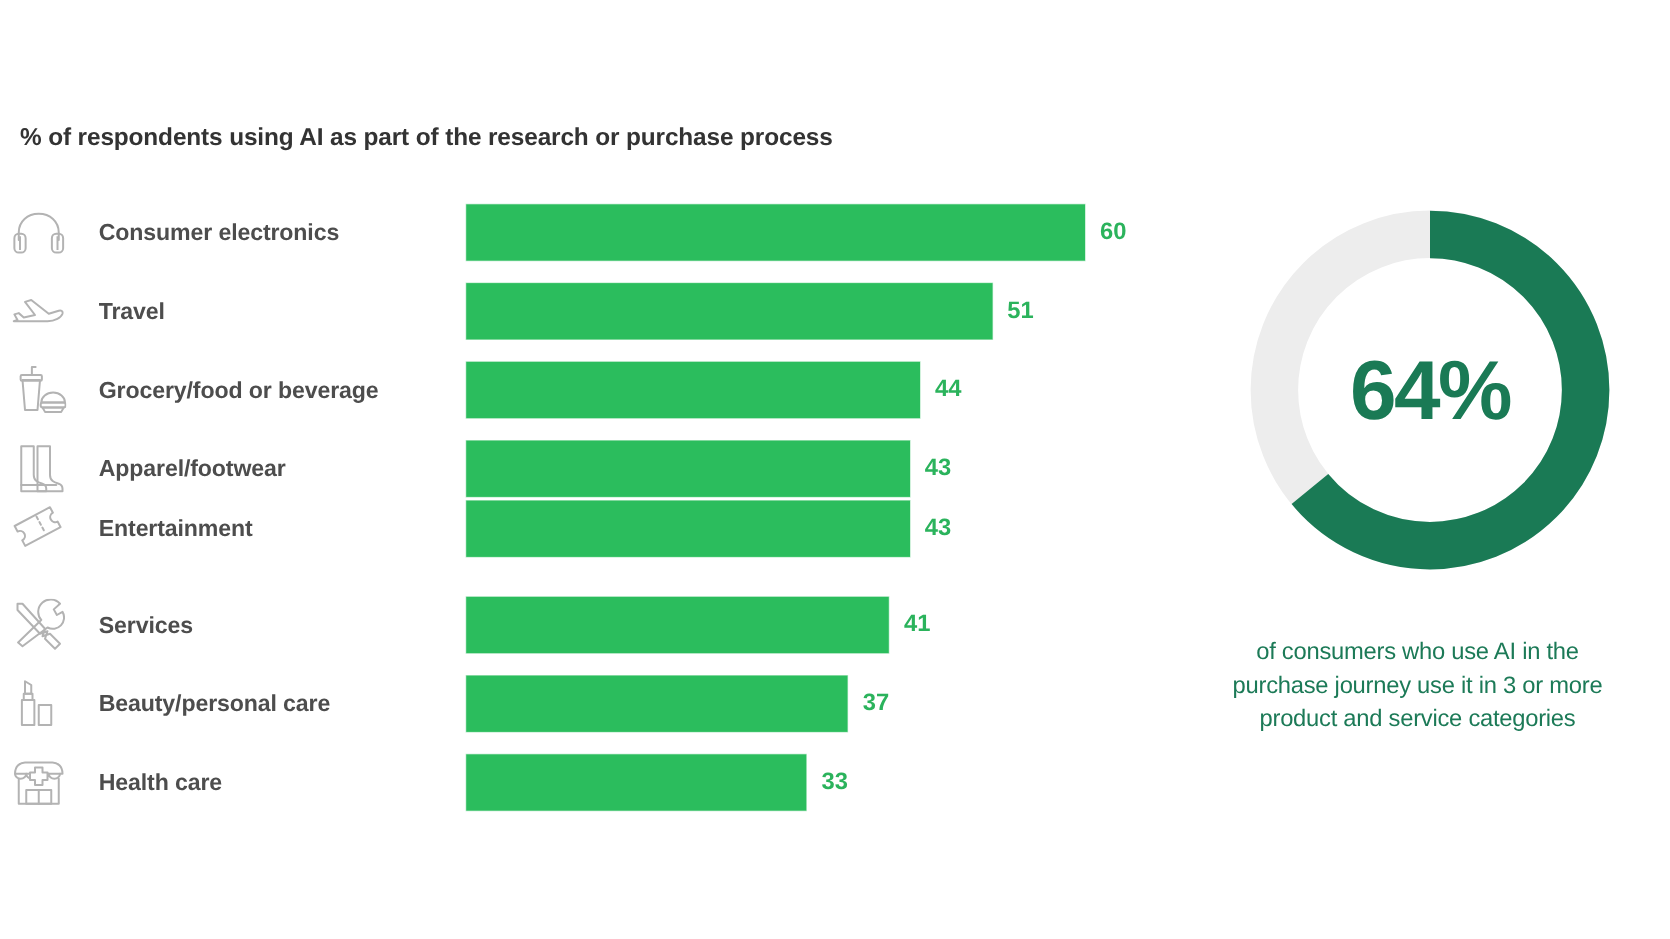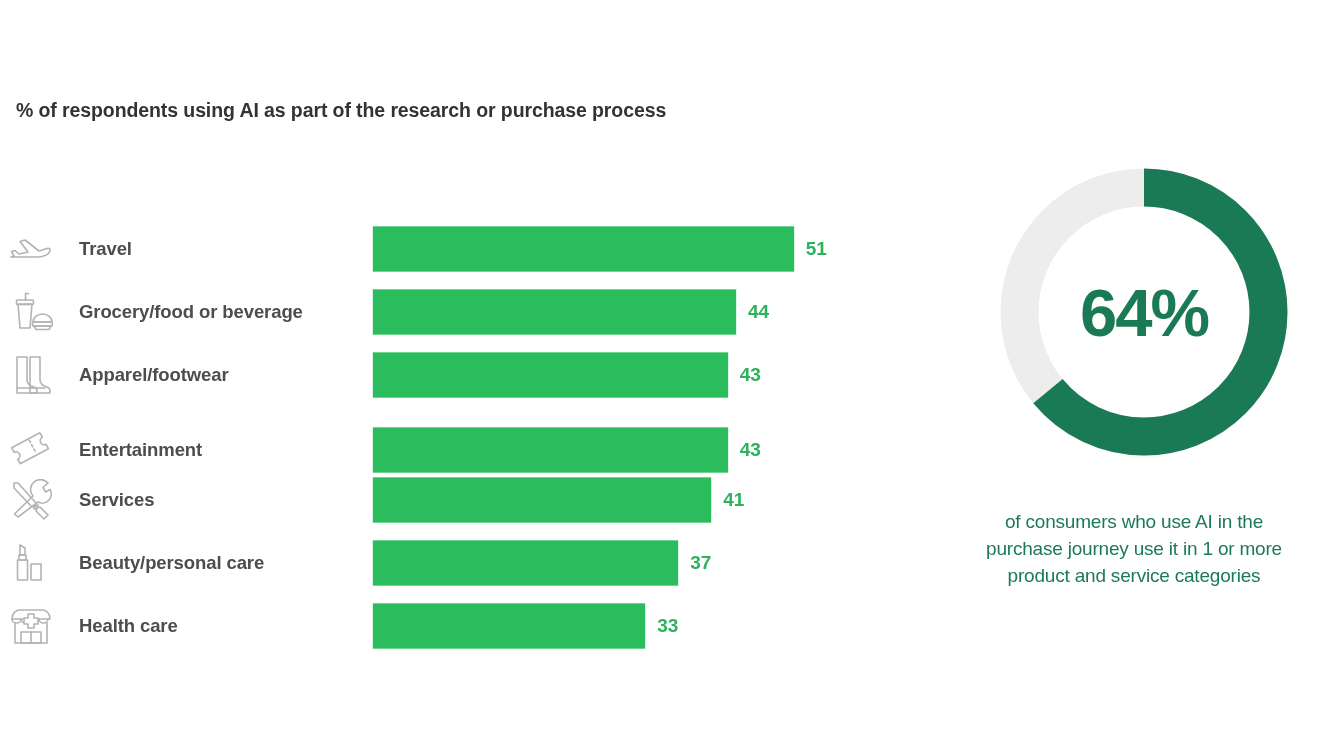--- a/index.html
+++ b/index.html
@@ -151,20 +151,36 @@
 </style>
 </head>
 <body>
 
 <div class="page">
 
   <div class="chart-title">% of respondents using AI as part of the research or purchase process</div>
 
   <div class="bars-region">
 
+    <div class="bar-row" style="top:0px;">
+      <span class="row-icon">
+        <svg width="44" height="40" viewBox="0 0 44 40" fill="none" stroke="#b3b3b3" stroke-width="1.6">
+          <path d="M6 26 V20 C6 11 13 5 22 5 C31 5 38 11 38 20 V26" stroke-linecap="round"></path>
+          <rect x="2.5" y="21" width="9" height="15" rx="3.5"></rect>
+          <rect x="32.5" y="21" width="9" height="15" rx="3.5"></rect>
+          <line x1="7" y1="23" x2="7" y2="34"></line>
+          <line x1="37" y1="23" x2="37" y2="34"></line>
+        </svg>
+      </span>
+      <span class="row-label">Consumer electronics</span>
+      <div class="bar-track" style="width:495px;">
+        <div class="bar-fill" style="width:495px;"></div>
+      </div>
+      <span class="bar-value" style="left:880px;">60</span>
+    </div>
 
     <div class="bar-row" style="top:62.8px;">
       <span class="row-icon">
         <svg width="46" height="32" viewBox="0 0 46 32" fill="none" stroke="#b3b3b3" stroke-width="1.6" stroke-linejoin="round" stroke-linecap="round">
           <path d="M3 24 H30 C36 24 41 21 42 18 C42.6 16 41 15 39 15.6 L31 18 L17 7 L12 8.5 L20 19 L11 21 L7 17.5 L3.5 18.5 L6 23 Z"></path>
         </svg>
       </span>
       <span class="row-label">Travel</span>
       <div class="bar-track" style="width: 420.75px;">
         <div class="bar-fill" style="width: 420.75px;"></div>
@@ -199,21 +215,21 @@
           <line x1="20" y1="34" x2="35" y2="34"></line>
         </svg>
       </span>
       <span class="row-label">Apparel/footwear</span>
       <div class="bar-track" style="width: 354.75px;">
         <div class="bar-fill" style="width: 354.75px;"></div>
       </div>
       <span class="bar-value" style="left: 739.75px;">43</span>
     </div>
 
-    <div class="bar-row" style="top:264px;padding-left:16px;">
+    <div class="bar-row" style="top:237px;padding-left:16px;">
       <span class="row-icon">
         <svg width="44" height="38" viewBox="0 0 44 38" fill="none" stroke="#b3b3b3" stroke-width="1.6" stroke-linejoin="round" stroke-linecap="round">
           <g transform="rotate(-28 22 19)">
             <path d="M6 8 H38 V13 A4 4 0 0 0 38 21 V26 H6 V21 A4 4 0 0 0 6 13 Z"></path>
             <line x1="25" y1="9.5" x2="25" y2="24.5" stroke-dasharray="2.5 2.5"></line>
           </g>
         </svg>
       </span>
       <span class="row-label">Entertainment</span>
       <div class="bar-track" style="width: 354.75px;">
@@ -276,18 +292,18 @@
     <div class="donut-wrap">
       <svg width="288" height="288" viewBox="0 0 288 288">
         <circle cx="144" cy="144" r="124.5" fill="none" stroke="#ededed" stroke-width="38"></circle>
         <circle cx="144" cy="144" r="124.5" fill="none" stroke="#1a7a55" stroke-width="38" stroke-dasharray="500.64 281.61" transform="rotate(-90 144 144)"></circle>
       </svg>
       <div class="donut-center-label">64%</div>
     </div>
 
     <div class="donut-caption">
       <div>of consumers who use AI in the</div>
-      <div>purchase journey use it in 1 or more</div>
+      <div>purchase journey use it in 3 or more</div>
       <div>product and service categories</div>
     </div>
   </div>
 
 </div>
 
 </body></html>

